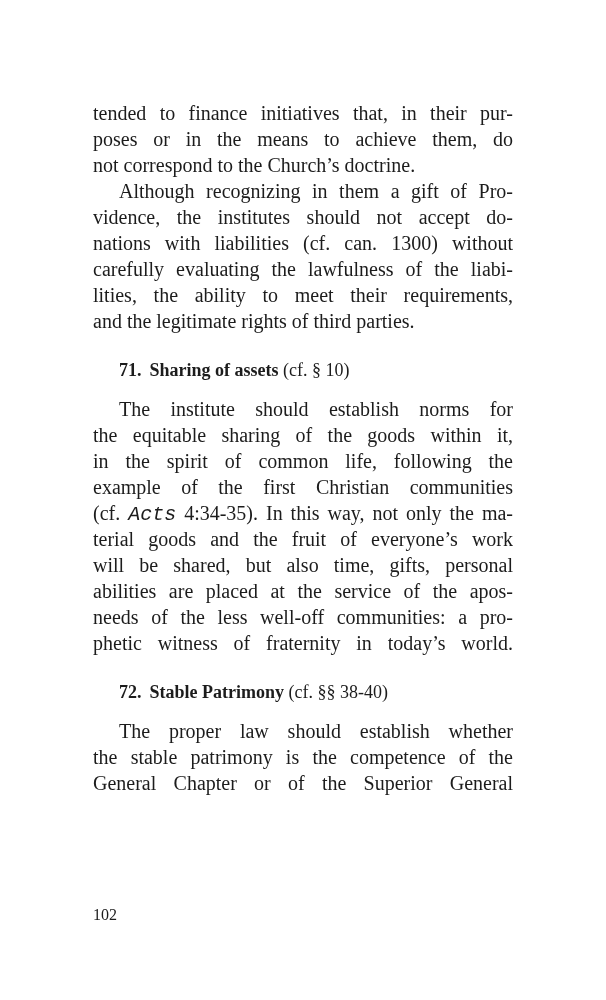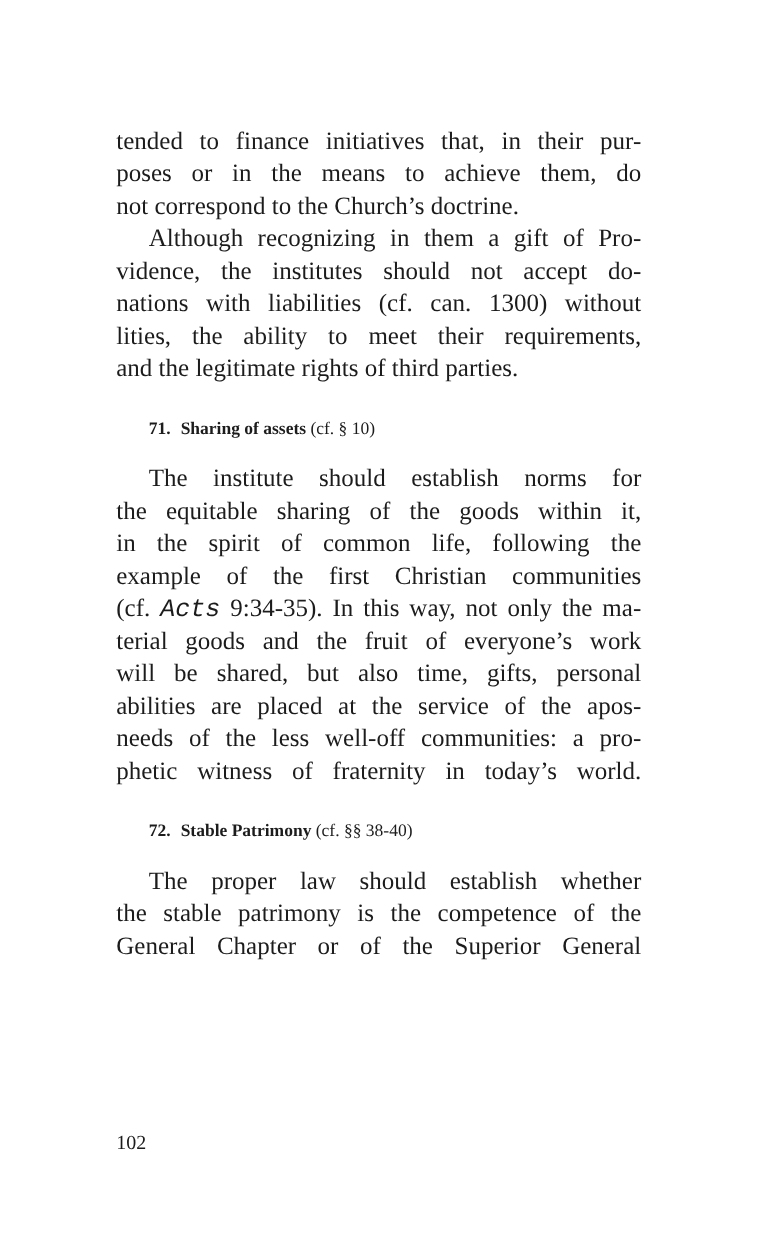--- a/index.html
+++ b/index.html
@@ -34,21 +34,21 @@
       text-align-last: left;
     }
     .line.indent {
       padding-left: 26px;
       font-family: Liberation Serif, serif;
     }
     .heading {
       display: block;
       height: 26px;
       line-height: 26px;
-      font-size: 14px;
+      font-size: 18px;
       padding-left: 26px;
       white-space: nowrap;
     }
     .heading .num, .heading .title {
       font-weight: bold;
     }
     .heading .num {
       margin-right: 8px;
     }
     .gap-before-heading { height: 23px; }
@@ -71,39 +71,40 @@
   <div>
     <span class="line">tended to finance initiatives that, in their pur-</span>
     <span class="line">poses or in the means to achieve them, do</span>
     <span class="line last">not correspond to the Church’s doctrine.</span>
   </div>
 
   <div>
     <span class="line indent">Although recognizing in them a gift of Pro-</span>
     <span class="line">vidence, the institutes should not accept do-</span>
     <span class="line">nations with liabilities (cf. can. 1300) without</span>
+    <span class="line">carefully evaluating the lawfulness of the liabi-</span>
     <span class="line">lities, the ability to meet their requirements,</span>
     <span class="line last">and the legitimate rights of third parties.</span>
   </div>
 
   <div class="gap-before-heading"></div>
 
   <div class="heading">
     <span class="num">71.</span><span class="title">Sharing of assets</span> 
     <span class="ref">(cf. § 10)</span>
   </div>
 
   <div class="gap-after-heading"></div>
 
   <div>
     <span class="line indent">The institute should establish norms for</span>
     <span class="line">the equitable sharing of the goods within it,</span>
     <span class="line">in the spirit of common life, following the</span>
     <span class="line">example of the first Christian communities</span>
-    <span class="line"><span>(cf. </span><em>Acts</em><span> 9:34-35). In this way, not only the ma-</span></span>
+    <span class="line"><span>(cf. </span><em>Acts</em><span> 4:34-35). In this way, not only the ma-</span></span>
     <span class="line">terial goods and the fruit of everyone’s work</span>
     <span class="line">will be shared, but also time, gifts, personal</span>
     <span class="line">abilities are placed at the service of the apos-</span>
     <span class="line">needs of the less well-off communities: a pro-</span>
     <span class="line">phetic witness of fraternity in today’s world.</span>
   </div>
 
   <div class="gap-before-heading"></div>
 
   <div class="heading">

